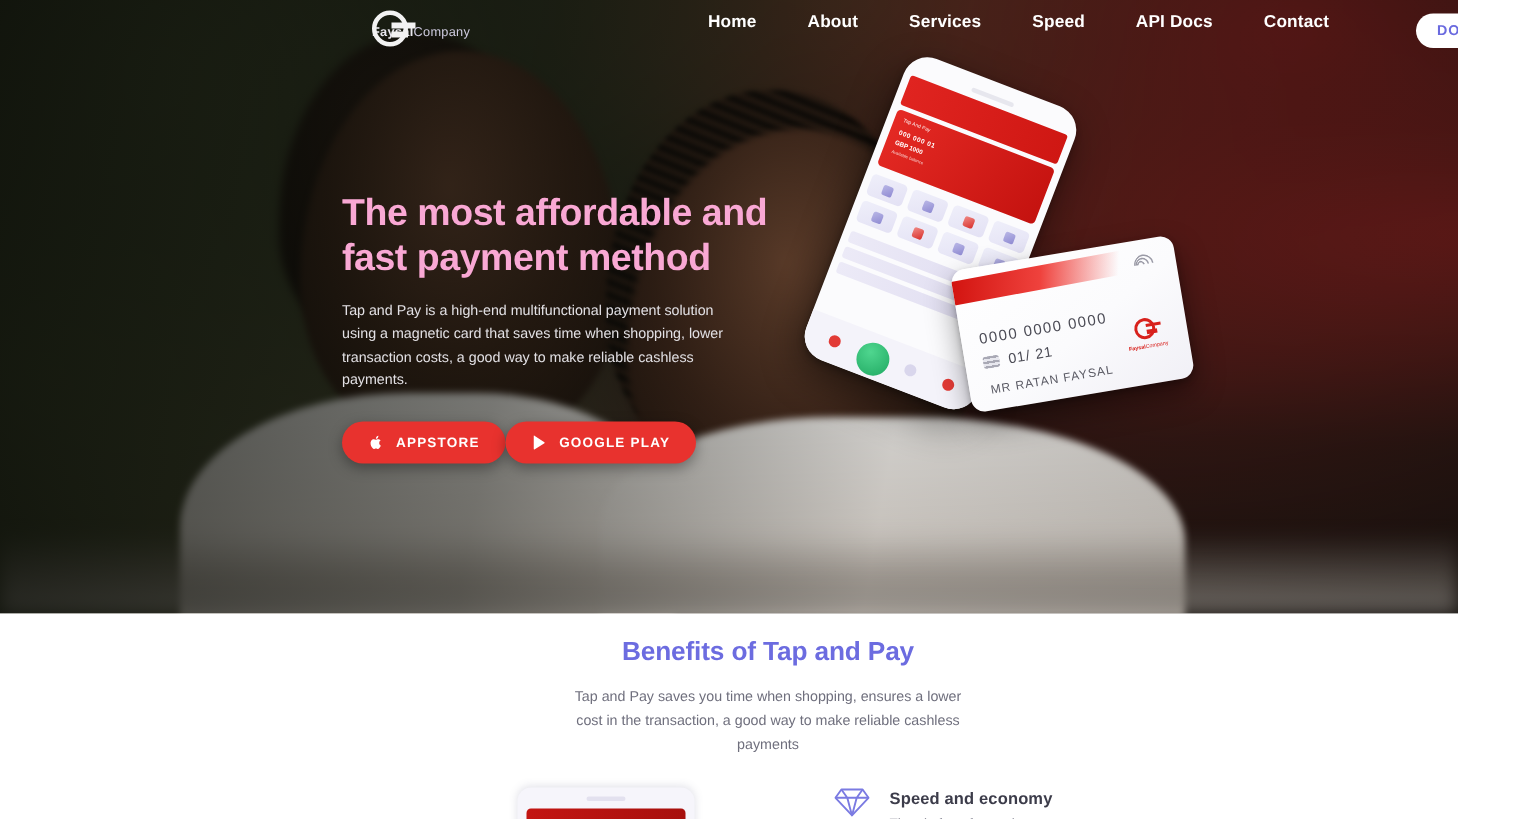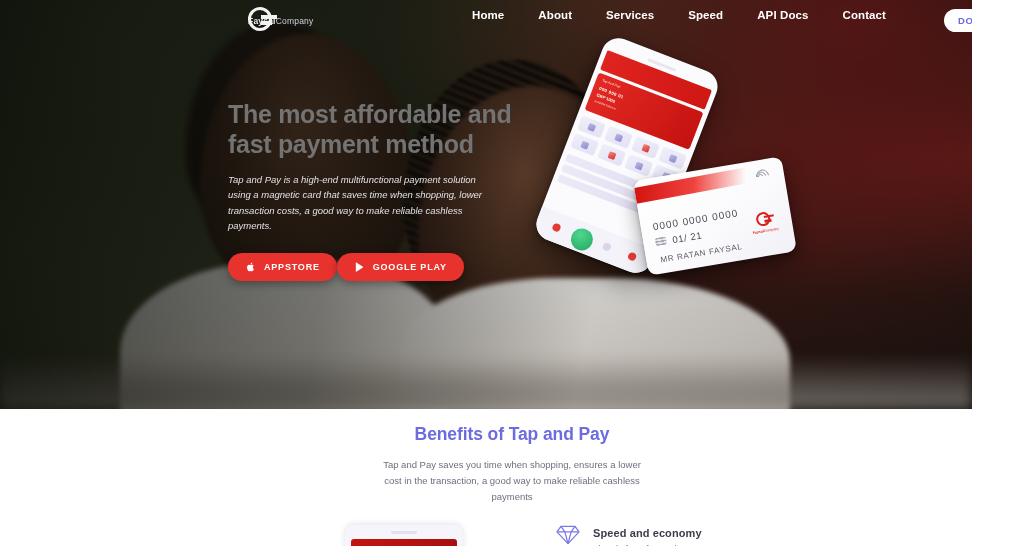--- a/index.html
+++ b/index.html
@@ -84,23 +84,23 @@
   .nav-links { display: flex; align-items: flex-start; gap: 34px; margin-left: 160px; }
   .nav-link { color: #ffffff; font-size: 11.5px; font-weight: 700; letter-spacing: .1px;
     text-decoration: none; cursor: pointer; white-space: nowrap; }
   .btn-download { margin-left: 24px; background: #ffffff; color: #6a6adf;
     font-size: 9.5px; font-weight: 700; letter-spacing: .6px;
     padding: 6px 14px; border: none; border-radius: 20px; cursor: pointer;
     font-family: "Liberation Sans", sans-serif; }
 
   
   .hero-copy { position: absolute; left: 228px; top: 100px; width: 300px; z-index: 15; }
-  .hero-title { color: #737373; font-size: 25px; line-height: 1.18; font-weight: 700;
-    letter-spacing: -0.3px; }
-  .hero-sub { margin-top: 13px; color: #e2e0e4; font-size: 9.5px; line-height: 1.62; width: 272px; font-style: italic; }
+  .hero-title { color: #f9a8d4; font-size: 25px; line-height: 1.18; font-weight: 700;
+    letter-spacing: -0.3px; margin-top: 28px; }
+  .hero-sub { margin-top: 13px; color: #e2e0e4; font-size: 9.5px; line-height: 1.62; width: 272px; }
   .cta-row { display: flex; margin-top: 19px; }
   .cta { display: inline-flex; align-items: center; gap: 8px;
     background: #e8322e; border: none; border-radius: 18px;
     padding: 8px 17px; cursor: pointer;
     box-shadow: 0 3px 9px rgba(0,0,0,.35);
     font-family: "Liberation Sans", sans-serif; }
   .cta-label { color: #fff; font-size: 9px; font-weight: 700; letter-spacing: .8px; }
   .ico-apple { width: 11px; height: 12px; fill: #fff; display:block; }
   .ico-play { width: 11px; height: 12px; fill: #fff; display:block; }
 

